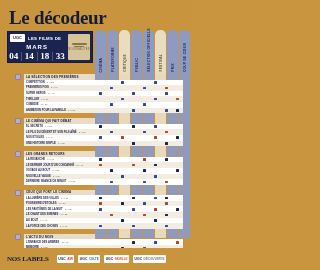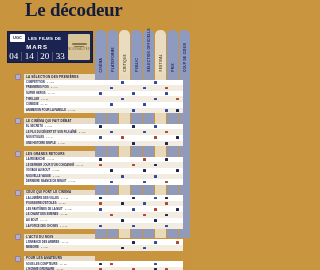--- a/index.html
+++ b/index.html
@@ -7,21 +7,21 @@
     width:191px;height:270px;overflow:hidden;
     background:#c9963f;
     font-family:"Liberation Sans", sans-serif;
     position:relative;
   }
   .page{position:absolute;inset:0;background:#c8953e;}
 
   
   .title-bar{
     position:absolute;left:0;top:0;width:191px;height:27px;
-    display:flex;align-items:flex-start;padding-left:25px;box-sizing:border-box;
+    display:flex;align-items:flex-end;padding-left:9px;box-sizing:border-box;
   }
   .title{
     font-family:"Liberation Serif", serif;
     font-weight:bold;font-size:19px;line-height:19px;
     color:#141c3a;letter-spacing:-0.3px;
   }
 
   
   .datebox{
     position:absolute;left:7px;top:31px;width:86px;height:32px;
@@ -42,21 +42,21 @@
   .db-month{
     font-size:6px;font-weight:bold;color:#ffffff;letter-spacing:1px;
     text-align:center;margin-top:1px;
   }
   .db-dates{
     display:flex;flex:1;align-items:flex-end;justify-content:space-around;
     padding-bottom:1px;
   }
   .db-date{
     font-family:"Liberation Serif", serif;
-    font-size:9px;font-weight:normal;color:#ffffff;line-height:9px;
+    font-size:9px;font-weight:bold;color:#ffffff;line-height:9px;
   }
   .db-sep{width:1px;background:#4b5580;height:9px;}
   .db-right{
     flex:1;display:flex;align-items:center;justify-content:center;
     padding:2px;box-sizing:border-box;
   }
   .db-card{
     width:100%;height:100%;background:#d8c49a;
     border-radius:1px;
     display:flex;flex-direction:column;align-items:center;justify-content:center;
@@ -150,21 +150,21 @@
       <div class="db-logo-row">
         <div class="db-logo">UGC</div>
         <div class="db-films">LES FILMS DE</div>
       </div>
       <div class="db-month">MARS</div>
       <div class="db-dates">
         <div class="db-date">04</div>
         <div class="db-sep"></div>
         <div class="db-date">14</div>
         <div class="db-sep"></div>
-        <div class="db-date">20</div>
+        <div class="db-date">18</div>
         <div class="db-sep"></div>
         <div class="db-date">33</div>
       </div>
     </div>
     <div class="db-right">
       <div class="db-card">
         <div class="db-card-line"></div>
         <div class="db-card-line s"></div>
         <div class="db-card-cap">NOUVEAUTÉS</div>
       </div>
@@ -708,14 +708,35 @@
             </div>
             <div class="cell sh">
               <div class="mark o"></div>
             </div>
             <div class="cell sh"></div>
           </div>
         </div>
       </div>
   </div>
 
+  <div class="footer">
+    <div class="nos-labels">NOS LABELS</div>
+    <div id="footer-labels" style="display:flex;gap:4px;">
+        <div class="lbl-badge">
+          <span class="lbl-mark">UGC</span>
+          <span class="lbl-word" style="color: rgb(192, 57, 43);">AMI</span>
+        </div>
+        <div class="lbl-badge">
+          <span class="lbl-mark">UGC</span>
+          <span class="lbl-word" style="color: rgb(46, 111, 184);">CULTE</span>
+        </div>
+        <div class="lbl-badge">
+          <span class="lbl-mark">UGC</span>
+          <span class="lbl-word" style="color: rgb(212, 98, 42);">FAMILLE</span>
+        </div>
+        <div class="lbl-badge">
+          <span class="lbl-mark">UGC</span>
+          <span class="lbl-word" style="color: rgb(122, 122, 122);">DÉCOUVERTE</span>
+        </div>
+      </div>
+  </div>
 
 </div>
 
 </body></html>

